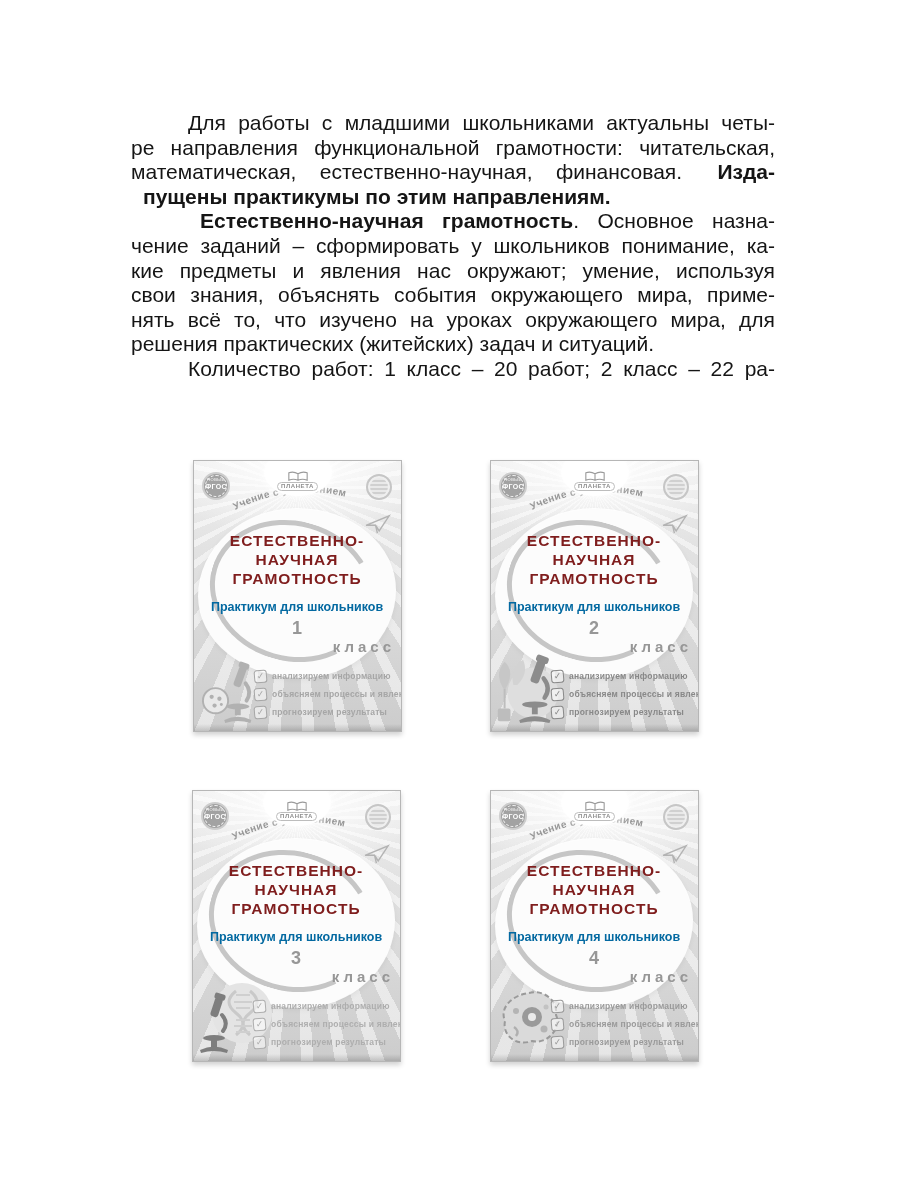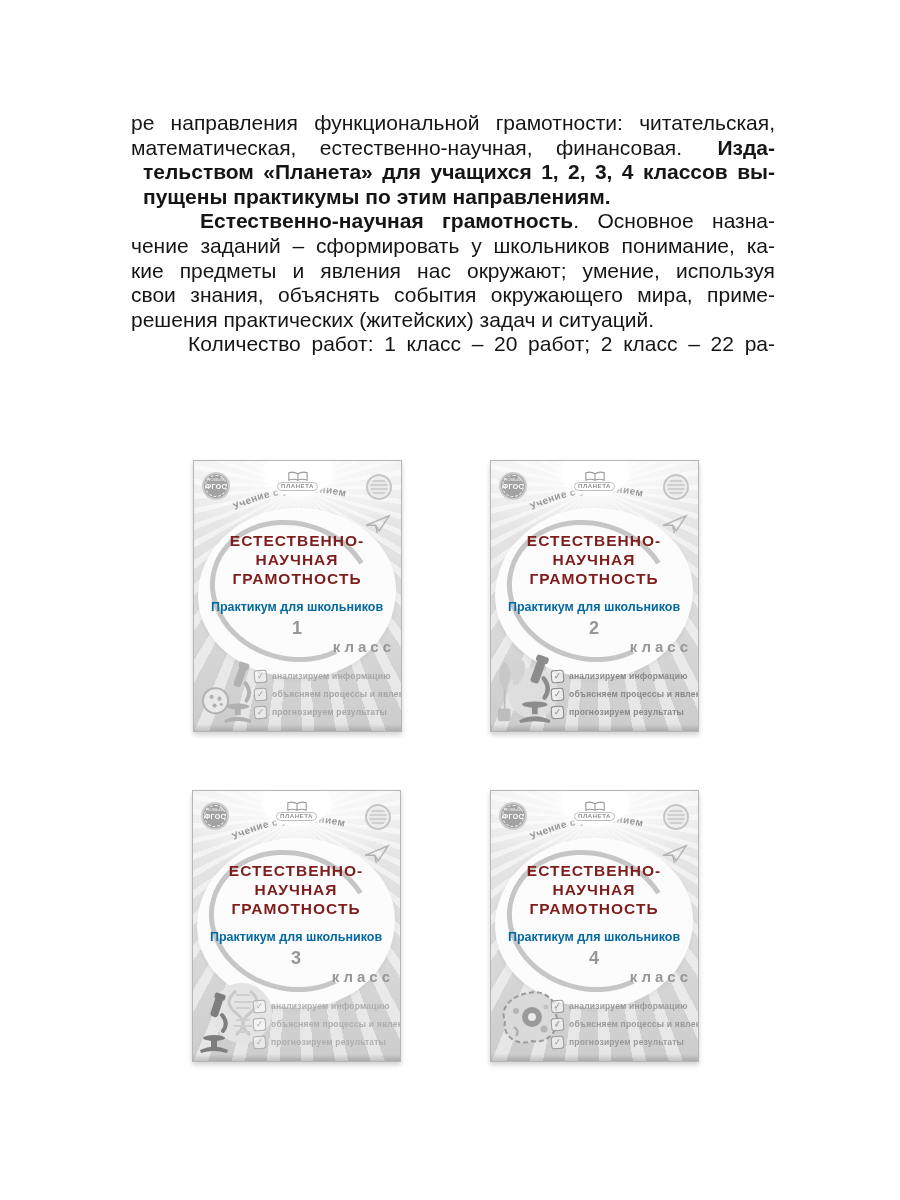--- a/index.html
+++ b/index.html
@@ -76,30 +76,31 @@
   .cover-3 .illus{color:#7e7e7e;left:2px;bottom:4px;width:82px;height:80px;}
   .cover-4 .illus{color:#9a9a9a;left:5px;bottom:8px;width:70px;height:64px;}
 </style>
 </head>
 <body>
 
 <div class="page">
 
   <div class="article">
       <div>
+        <div class="tline indent"><span>Для работы с младшими школьниками актуальны четы-</span></div>
         <div class="tline"><span>ре направления функциональной грамотности: читательская,</span></div>
         <div class="tline"><span>математическая, естественно-научная, финансовая. </span><span class="b">Изда-</span></div>
-        <div class="tline"><span class="b">тельством «Планета» для учащихся 1, 2, 3, 4 классов вы-</span></div>
         <div class="tline last"><span class="b">пущены практикумы по этим направлениям.</span></div>
       </div>
       <div>
         <div class="tline indent"><span class="b">Естественно-научная грамотность</span><span>. Основное назна-</span></div>
         <div class="tline"><span>чение заданий – сформировать у школьников понимание, ка-</span></div>
         <div class="tline"><span>кие предметы и явления нас окружают; умение, используя</span></div>
         <div class="tline"><span>свои знания, объяснять события окружающего мира, приме-</span></div>
+        <div class="tline"><span>нять всё то, что изучено на уроках окружающего мира, для</span></div>
         <div class="tline last"><span>решения практических (житейских) задач и ситуаций.</span></div>
       </div>
       <div>
         <div class="tline indent"><span>Количество работ: 1 класс – 20 работ; 2 класс – 22 ра-</span></div>
       </div>
     </div>
 
   <div>
     <div class="cover cover-1" style="left: 193px; top: 460px;">
       <div class="rays"></div>

